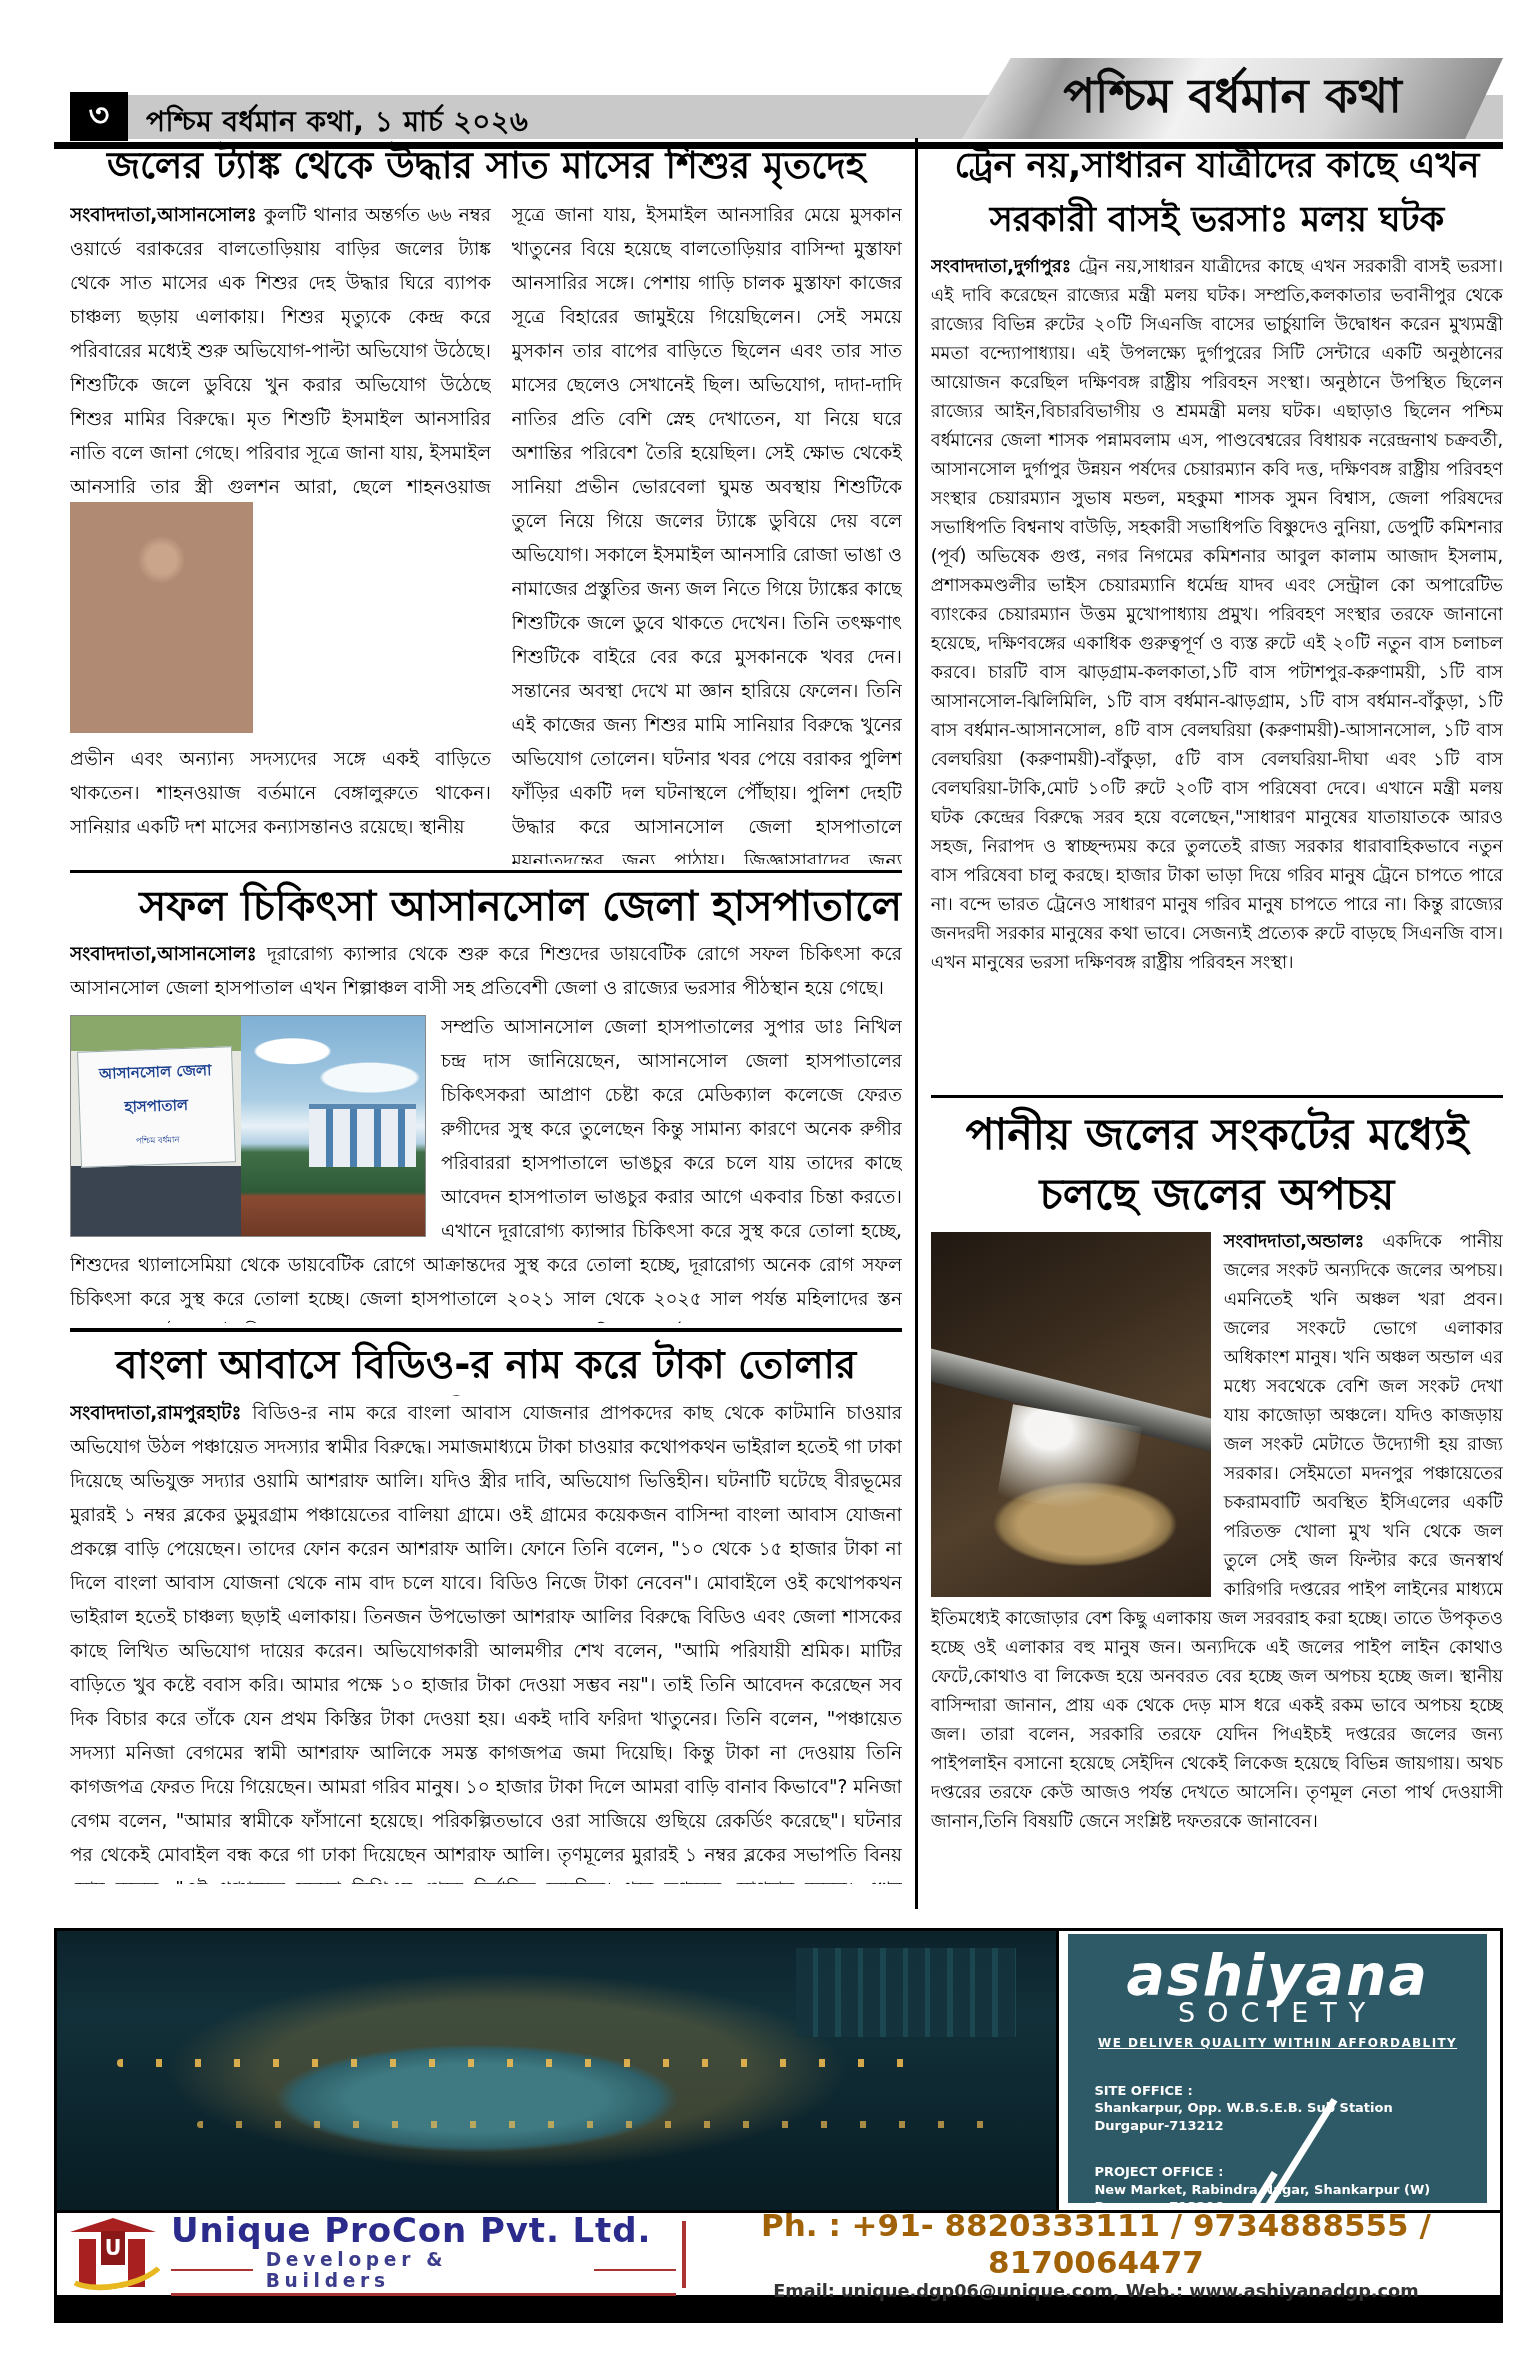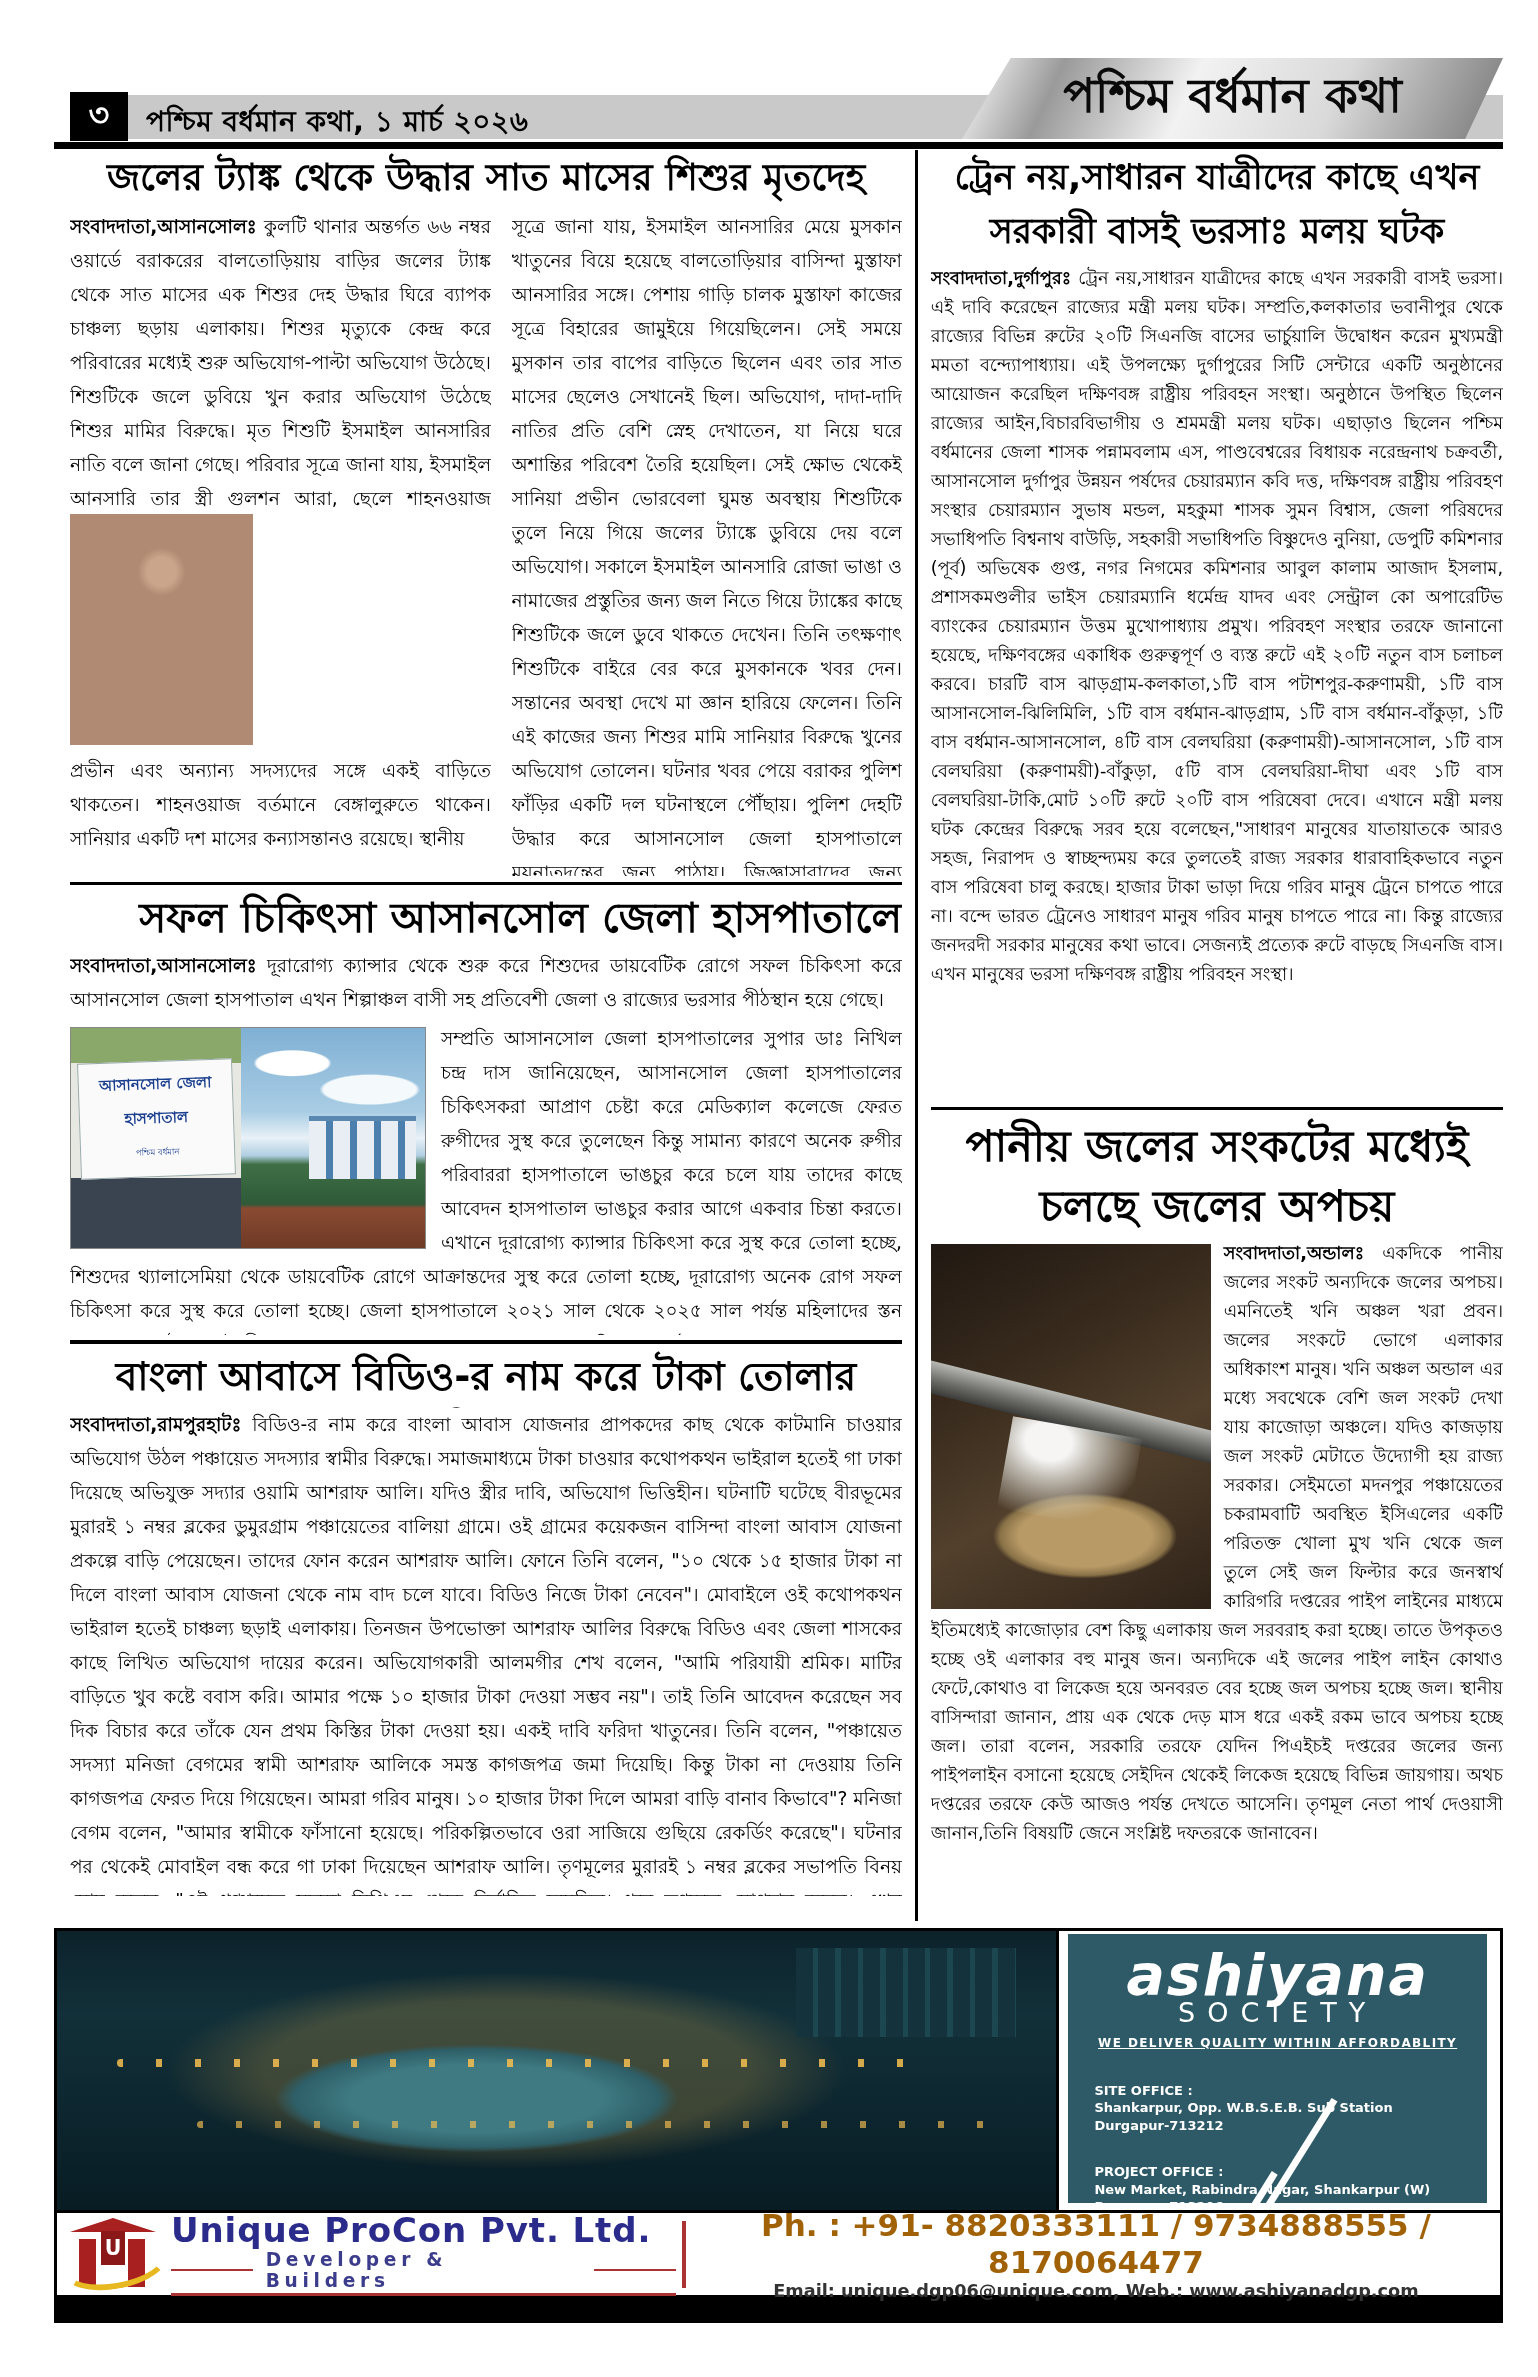--- a/index.html
+++ b/index.html
@@ -14,21 +14,21 @@
     font-size:32px;font-weight:bold;display:flex;align-items:center;justify-content:center;}
   .dateline{position:absolute;left:76px;top:4.7px;font-size:28px;font-weight:bold;letter-spacing:0.5px;}
   .masthead{position:absolute;right:0px;top:-37px;width:541px;height:81px;
     background:linear-gradient(115deg,#ffffff 0%,#9a9a9a 18%,#f2f2f2 42%,#d9d9d9 68%,#777777 100%);
     clip-path:polygon(9% 0,100% 0,93% 100%,0 100%);
     display:flex;align-items:center;justify-content:center;
     font-size:47px;font-weight:bold;color:#0a0a0a;}
   .header-rule{position:absolute;left:54px;top:142px;width:1449px;height:6.5px;background:#000;}
 
   
-  .main{position:absolute;left:70px;top:150px;width:1433px;height:1771px;display:flex;}
+  .main{position:absolute;left:70px;top:138px;width:1433px;height:1771px;display:flex;}
   .left-col{width:832px;}
   .col-divider{width:2.8px;background:#000;margin:0 13px;}
   .right-col{flex:1;min-width:0;}
 
   .bt{font-size:18.6px;line-height:34px;text-align:justify;}
   .bt-sm{font-size:17.7px;line-height:29px;text-align:justify;}
   .byline{font-weight:bold;}
   .hrule{height:3.7px;background:#000;margin:5.6px 0;}
 
   

